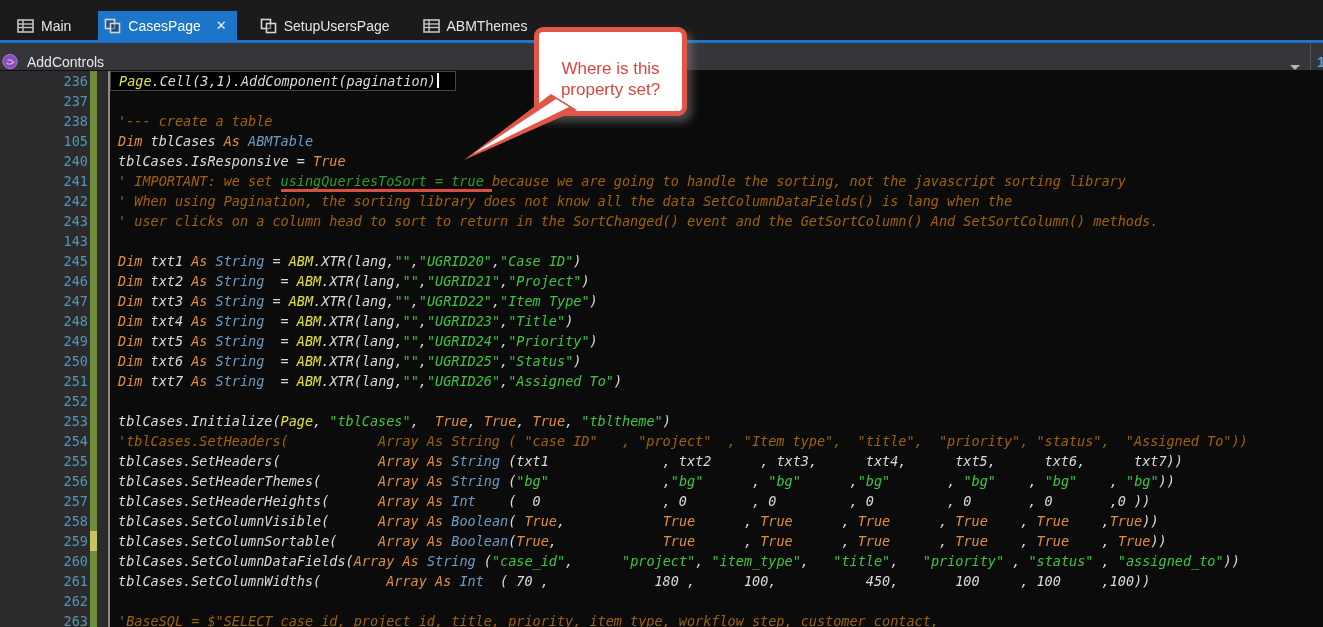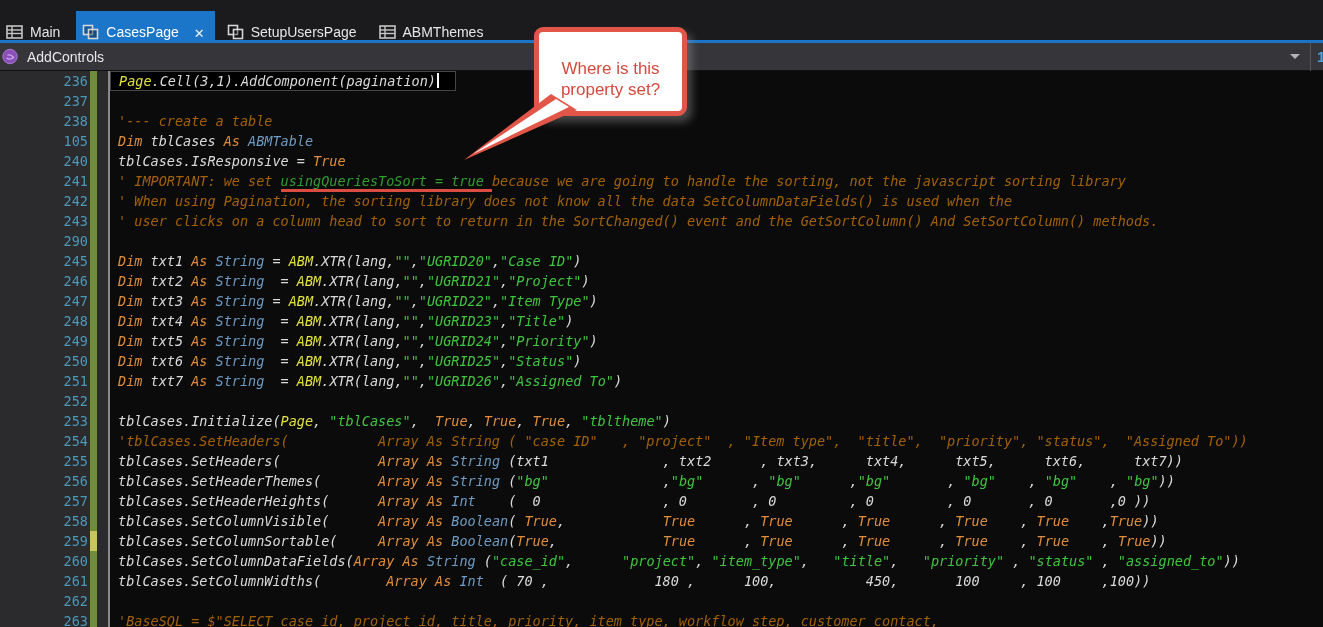--- a/index.html
+++ b/index.html
@@ -2,30 +2,30 @@
 <html><head>
 <meta charset="utf-8">
 <style>
   * { margin:0; padding:0; box-sizing:border-box; }
   html,body { width:1323px; height:627px; overflow:hidden; background:#0b0b0b;
               font-family:"Liberation Sans", sans-serif; }
 
   
   .tabbar { position:relative; width:100%; height:43px; background:#1b1b1e; }
   .tabs { display:flex; align-items:flex-end; height:40px; }
-  .tab { display:flex; align-items:flex-end; height:29px; padding:0 10px 0 6px;
-         color:#e6e6e6; font-size:14px; cursor:default; gap:7px; }
+  .tab { display:flex; align-items:center; height:29px; padding:0 10px 0 6px;
+         color:#e6e6e6; font-size:14px; cursor:default; gap:7px;margin-left:11px; }
   .tab.active { background:#1b75c9; color:#ffffff; }
   .tab .ticon { display:inline-flex; width:17px; height:16px; }
   .tab .tclose { margin-left:8px; font-size:13px; color:#f0f0f0; line-height:1; }
   .tab-sep { width:6px; }
   .blue-line { position:absolute; left:0; bottom:0; width:100%; height:3px; background:#1b74c9; }
 
   
-  .subbar { display:flex; align-items:center; width:100%; height:28px; background:#35353a;
+  .subbar { display:flex; align-items:flex-end; width:100%; height:28px; background:#35353a;
             border-bottom:1px solid #101010; color:#e8e8e8; font-size:14px; position:relative; }
   .subicon { margin:0 8px 0 2px; display:inline-flex; }
   .subbar .grow { flex:1; }
   .chev { width:0; height:0; border-left:5px solid transparent; border-right:5px solid transparent;
           border-top:5px solid #b4b4b4; margin-right:10px; }
   .vsep { width:1px; height:28px; background:#56565c; }
   .frag { color:#4aa3e0; font-size:15px; font-weight:bold; padding-left:6px; width:12px; overflow:hidden; }
 
   
   .editor { position:relative; width:100%; height:556px; background:#0b0b0b;
@@ -124,23 +124,23 @@
   <span class="frag">1</span>
 </div>
 
 <div class="editor">
     <div class="row"><div class="gutter"><span class="lnum">236</span><span class="lmark mark-g"></span></div><div class="codeline cur"><span class="seg-m">Page</span><span class="seg-w">.Cell(3,1).AddComponent(pagination)</span><span class="cursor"></span></div></div>
     <div class="row"><div class="gutter"><span class="lnum">237</span><span class="lmark mark-g"></span></div><div class="codeline"></div></div>
     <div class="row"><div class="gutter"><span class="lnum">238</span><span class="lmark mark-g"></span></div><div class="codeline"><span class="seg-c">'--- create a table</span></div></div>
     <div class="row"><div class="gutter"><span class="lnum">105</span><span class="lmark mark-g"></span></div><div class="codeline"><span class="seg-k">Dim</span><span class="seg-w"> tblCases </span><span class="seg-k">As</span><span class="seg-t"> ABMTable</span></div></div>
     <div class="row"><div class="gutter"><span class="lnum">240</span><span class="lmark mark-g"></span></div><div class="codeline"><span class="seg-w">tblCases.IsResponsive = </span><span class="seg-k">True</span></div></div>
     <div class="row"><div class="gutter"><span class="lnum">241</span><span class="lmark mark-g"></span></div><div class="codeline"><span class="seg-c">' IMPORTANT: we set </span><span class="seg-cu">usingQueriesToSort = true </span><span class="seg-c">because we are going to handle the sorting, not the javascript sorting library</span></div></div>
-    <div class="row"><div class="gutter"><span class="lnum">242</span><span class="lmark mark-g"></span></div><div class="codeline"><span class="seg-c">' When using Pagination, the sorting library does not know all the data SetColumnDataFields() is used when the</span></div></div>
+    <div class="row"><div class="gutter"><span class="lnum">242</span><span class="lmark mark-g"></span></div><div class="codeline"><span class="seg-c">' When using Pagination, the sorting library does not know all the data SetColumnDataFields() is lang when the</span></div></div>
     <div class="row"><div class="gutter"><span class="lnum">243</span><span class="lmark mark-g"></span></div><div class="codeline"><span class="seg-c">' user clicks on a column head to sort to return in the SortChanged() event and the GetSortColumn() And SetSortColumn() methods.</span></div></div>
-    <div class="row"><div class="gutter"><span class="lnum">290</span><span class="lmark mark-g"></span></div><div class="codeline"></div></div>
+    <div class="row"><div class="gutter"><span class="lnum">143</span><span class="lmark mark-g"></span></div><div class="codeline"></div></div>
     <div class="row"><div class="gutter"><span class="lnum">245</span><span class="lmark mark-g"></span></div><div class="codeline"><span class="seg-k">Dim</span><span class="seg-w"> txt1 </span><span class="seg-k">As</span><span class="seg-t"> String</span><span class="seg-w"> = </span><span class="seg-m">ABM</span><span class="seg-w">.XTR(lang,</span><span class="seg-s">""</span><span class="seg-w">,</span><span class="seg-s">"UGRID20"</span><span class="seg-w">,</span><span class="seg-s">"Case ID"</span><span class="seg-w">)</span></div></div>
     <div class="row"><div class="gutter"><span class="lnum">246</span><span class="lmark mark-g"></span></div><div class="codeline"><span class="seg-k">Dim</span><span class="seg-w"> txt2 </span><span class="seg-k">As</span><span class="seg-t"> String</span><span class="seg-w">  = </span><span class="seg-m">ABM</span><span class="seg-w">.XTR(lang,</span><span class="seg-s">""</span><span class="seg-w">,</span><span class="seg-s">"UGRID21"</span><span class="seg-w">,</span><span class="seg-s">"Project"</span><span class="seg-w">)</span></div></div>
     <div class="row"><div class="gutter"><span class="lnum">247</span><span class="lmark mark-g"></span></div><div class="codeline"><span class="seg-k">Dim</span><span class="seg-w"> txt3 </span><span class="seg-k">As</span><span class="seg-t"> String</span><span class="seg-w"> = </span><span class="seg-m">ABM</span><span class="seg-w">.XTR(lang,</span><span class="seg-s">""</span><span class="seg-w">,</span><span class="seg-s">"UGRID22"</span><span class="seg-w">,</span><span class="seg-s">"Item Type"</span><span class="seg-w">)</span></div></div>
     <div class="row"><div class="gutter"><span class="lnum">248</span><span class="lmark mark-g"></span></div><div class="codeline"><span class="seg-k">Dim</span><span class="seg-w"> txt4 </span><span class="seg-k">As</span><span class="seg-t"> String</span><span class="seg-w">  = </span><span class="seg-m">ABM</span><span class="seg-w">.XTR(lang,</span><span class="seg-s">""</span><span class="seg-w">,</span><span class="seg-s">"UGRID23"</span><span class="seg-w">,</span><span class="seg-s">"Title"</span><span class="seg-w">)</span></div></div>
     <div class="row"><div class="gutter"><span class="lnum">249</span><span class="lmark mark-g"></span></div><div class="codeline"><span class="seg-k">Dim</span><span class="seg-w"> txt5 </span><span class="seg-k">As</span><span class="seg-t"> String</span><span class="seg-w">  = </span><span class="seg-m">ABM</span><span class="seg-w">.XTR(lang,</span><span class="seg-s">""</span><span class="seg-w">,</span><span class="seg-s">"UGRID24"</span><span class="seg-w">,</span><span class="seg-s">"Priority"</span><span class="seg-w">)</span></div></div>
     <div class="row"><div class="gutter"><span class="lnum">250</span><span class="lmark mark-g"></span></div><div class="codeline"><span class="seg-k">Dim</span><span class="seg-w"> txt6 </span><span class="seg-k">As</span><span class="seg-t"> String</span><span class="seg-w">  = </span><span class="seg-m">ABM</span><span class="seg-w">.XTR(lang,</span><span class="seg-s">""</span><span class="seg-w">,</span><span class="seg-s">"UGRID25"</span><span class="seg-w">,</span><span class="seg-s">"Status"</span><span class="seg-w">)</span></div></div>
     <div class="row"><div class="gutter"><span class="lnum">251</span><span class="lmark mark-g"></span></div><div class="codeline"><span class="seg-k">Dim</span><span class="seg-w"> txt7 </span><span class="seg-k">As</span><span class="seg-t"> String</span><span class="seg-w">  = </span><span class="seg-m">ABM</span><span class="seg-w">.XTR(lang,</span><span class="seg-s">""</span><span class="seg-w">,</span><span class="seg-s">"UGRID26"</span><span class="seg-w">,</span><span class="seg-s">"Assigned To"</span><span class="seg-w">)</span></div></div>
     <div class="row"><div class="gutter"><span class="lnum">252</span><span class="lmark mark-g"></span></div><div class="codeline"></div></div>
     <div class="row"><div class="gutter"><span class="lnum">253</span><span class="lmark mark-g"></span></div><div class="codeline"><span class="seg-w">tblCases.Initialize(</span><span class="seg-m">Page</span><span class="seg-w">, </span><span class="seg-s">"tblCases"</span><span class="seg-w">,  </span><span class="seg-k">True</span><span class="seg-w">, </span><span class="seg-k">True</span><span class="seg-w">, </span><span class="seg-k">True</span><span class="seg-w">, </span><span class="seg-s">"tbltheme"</span><span class="seg-w">)</span></div></div>
     <div class="row"><div class="gutter"><span class="lnum">254</span><span class="lmark mark-g"></span></div><div class="codeline"><span class="seg-c">'tblCases.SetHeaders(           Array As String ( "case ID"   , "project"  , "Item type",  "title",  "priority", "status",  "Assigned To"))</span></div></div>

